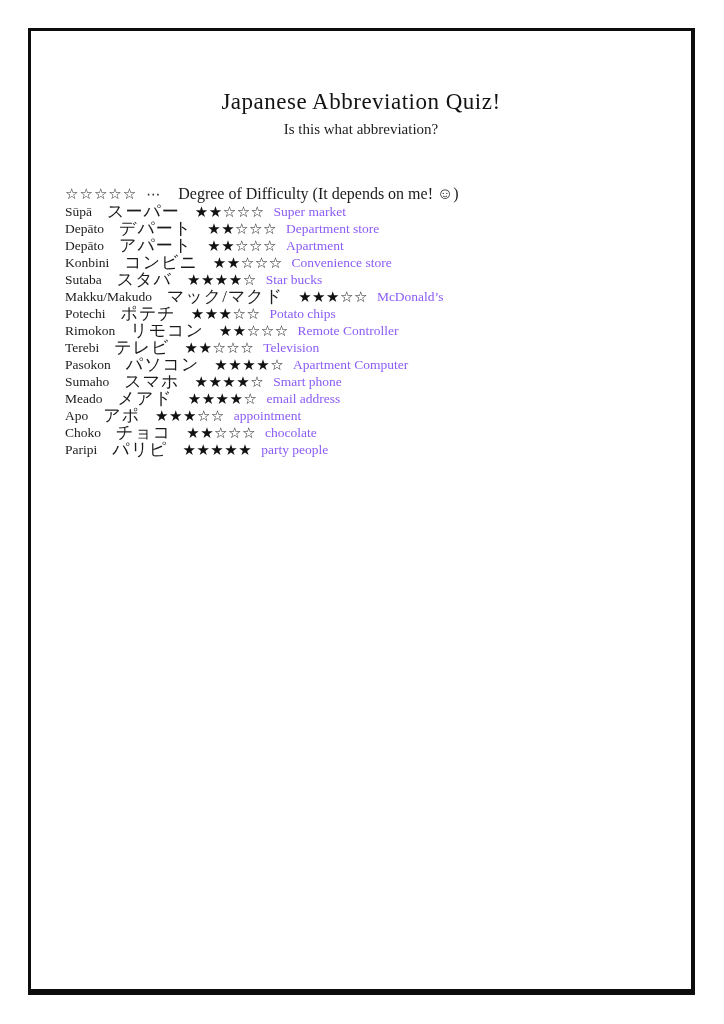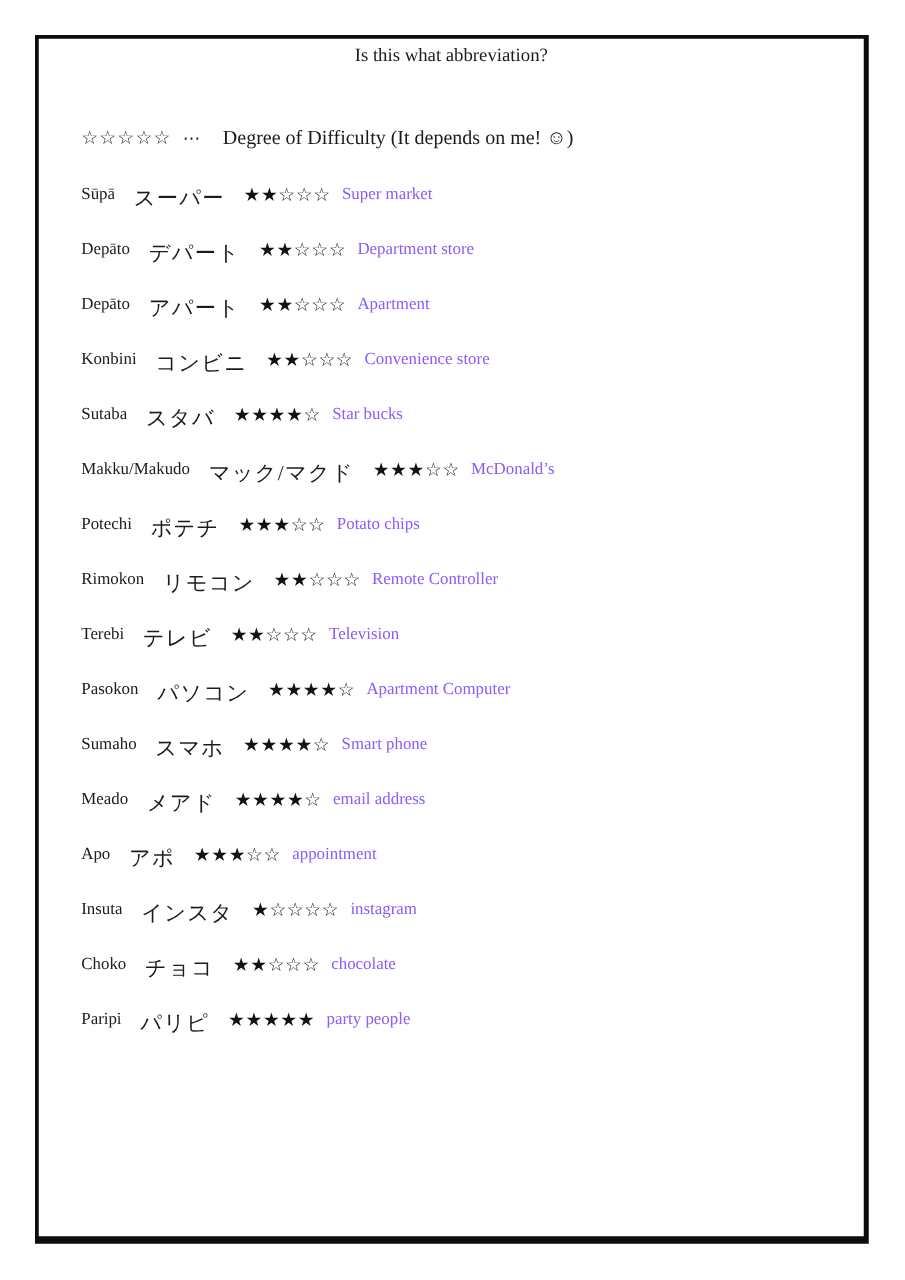--- a/index.html
+++ b/index.html
@@ -59,24 +59,23 @@
   }
   .legend-text {
     margin-left: 18px;
     font-size: 16px;
     color: #1b1b1b;
   }
   .quiz-list {
     margin-top: 0;
   }
   .quiz-row {
-    margin-top: 27px;
     font-size: 13.5px;
     display: flex;
-    align-items: flex-start;
+    align-items: center;
     height: 17px;
   }
   .romaji { color: #1b1b1b; }
   .kana {
     margin-left: 15px;
     font-size: 17px;
     color: #1b1b1b;
     letter-spacing: 1px;
   }
   .stars {
@@ -88,20 +87,21 @@
   }
   .meaning {
     margin-left: 9px;
     color: #8b5cf6;
   }
 </style>
 </head>
 <body>
 
 <div class="page-frame">
+  <h1 class="page-title">Japanese Abbreviation Quiz!</h1>
   <div class="page-subtitle">Is this what abbreviation?</div>
 
   <div class="content">
     <div class="legend-row">
       <span class="legend-stars">☆☆☆☆☆</span>
       <span class="legend-ellipsis">⋯</span>
       <span class="legend-text">Degree of Difficulty (It depends on me! ☺)</span>
     </div>
 
     <div class="quiz-list">
@@ -189,26 +189,20 @@
     <span class="meaning">email address</span>
   </div>
 
   <div class="quiz-row">
     <span class="romaji">Apo</span>
     <span class="kana">アポ</span>
     <span class="stars">★★★☆☆</span>
     <span class="meaning">appointment</span>
   </div>
 
-  <div class="quiz-row">
-    <span class="romaji">Insuta</span>
-    <span class="kana">インスタ</span>
-    <span class="stars">★☆☆☆☆</span>
-    <span class="meaning">instagram</span>
-  </div>
 
   <div class="quiz-row">
     <span class="romaji">Choko</span>
     <span class="kana">チョコ</span>
     <span class="stars">★★☆☆☆</span>
     <span class="meaning">chocolate</span>
   </div>
 
   <div class="quiz-row">
     <span class="romaji">Paripi</span>

